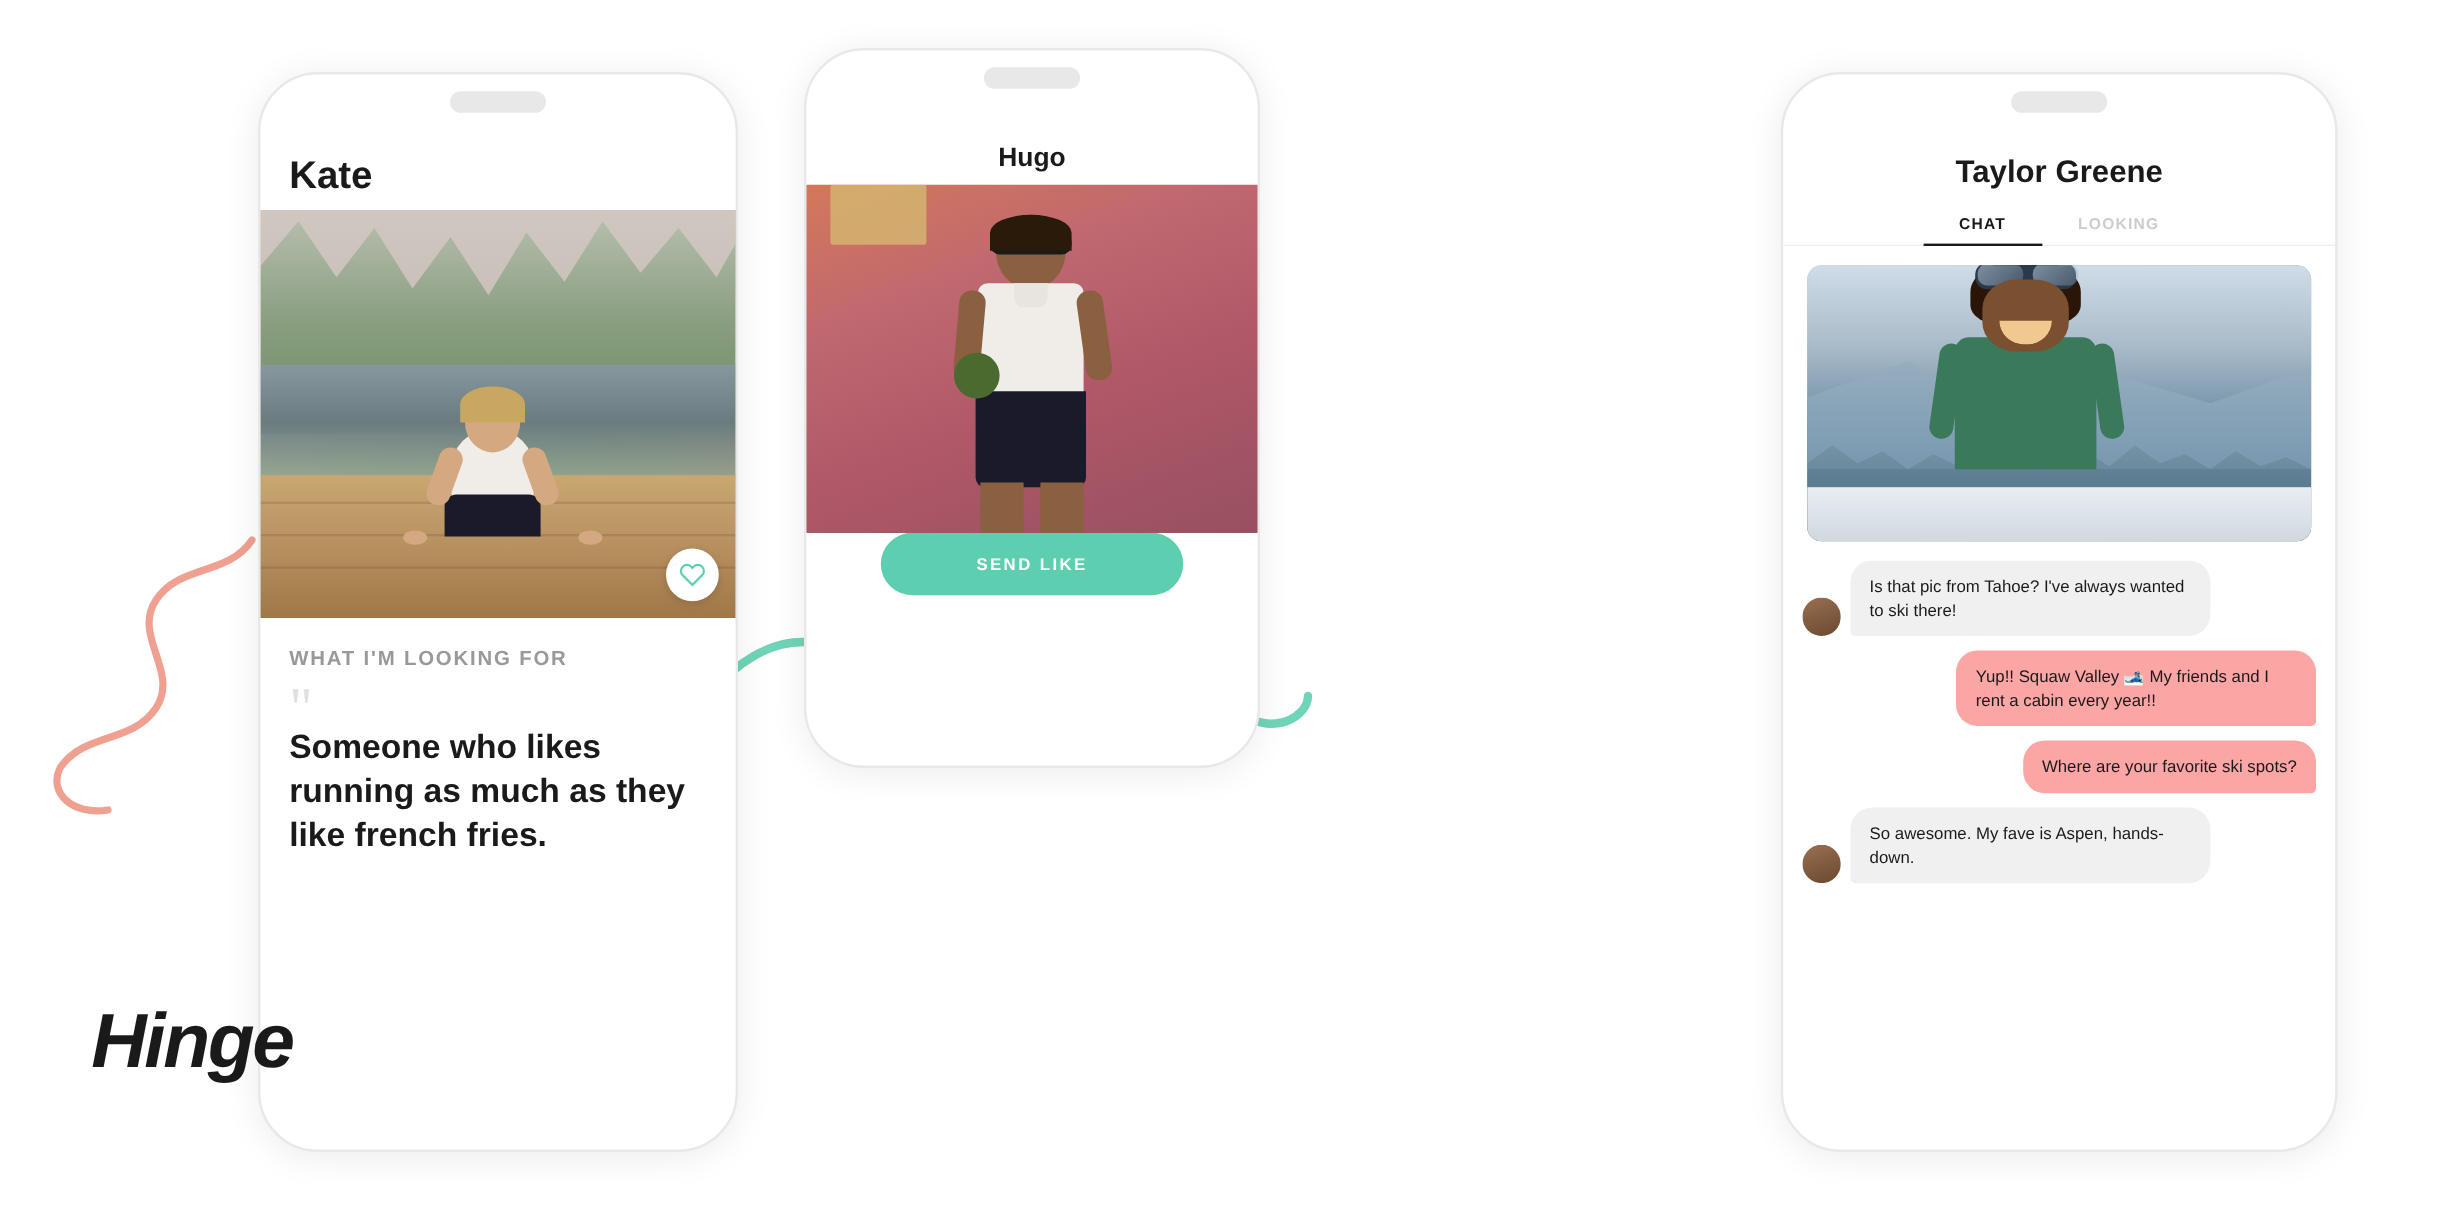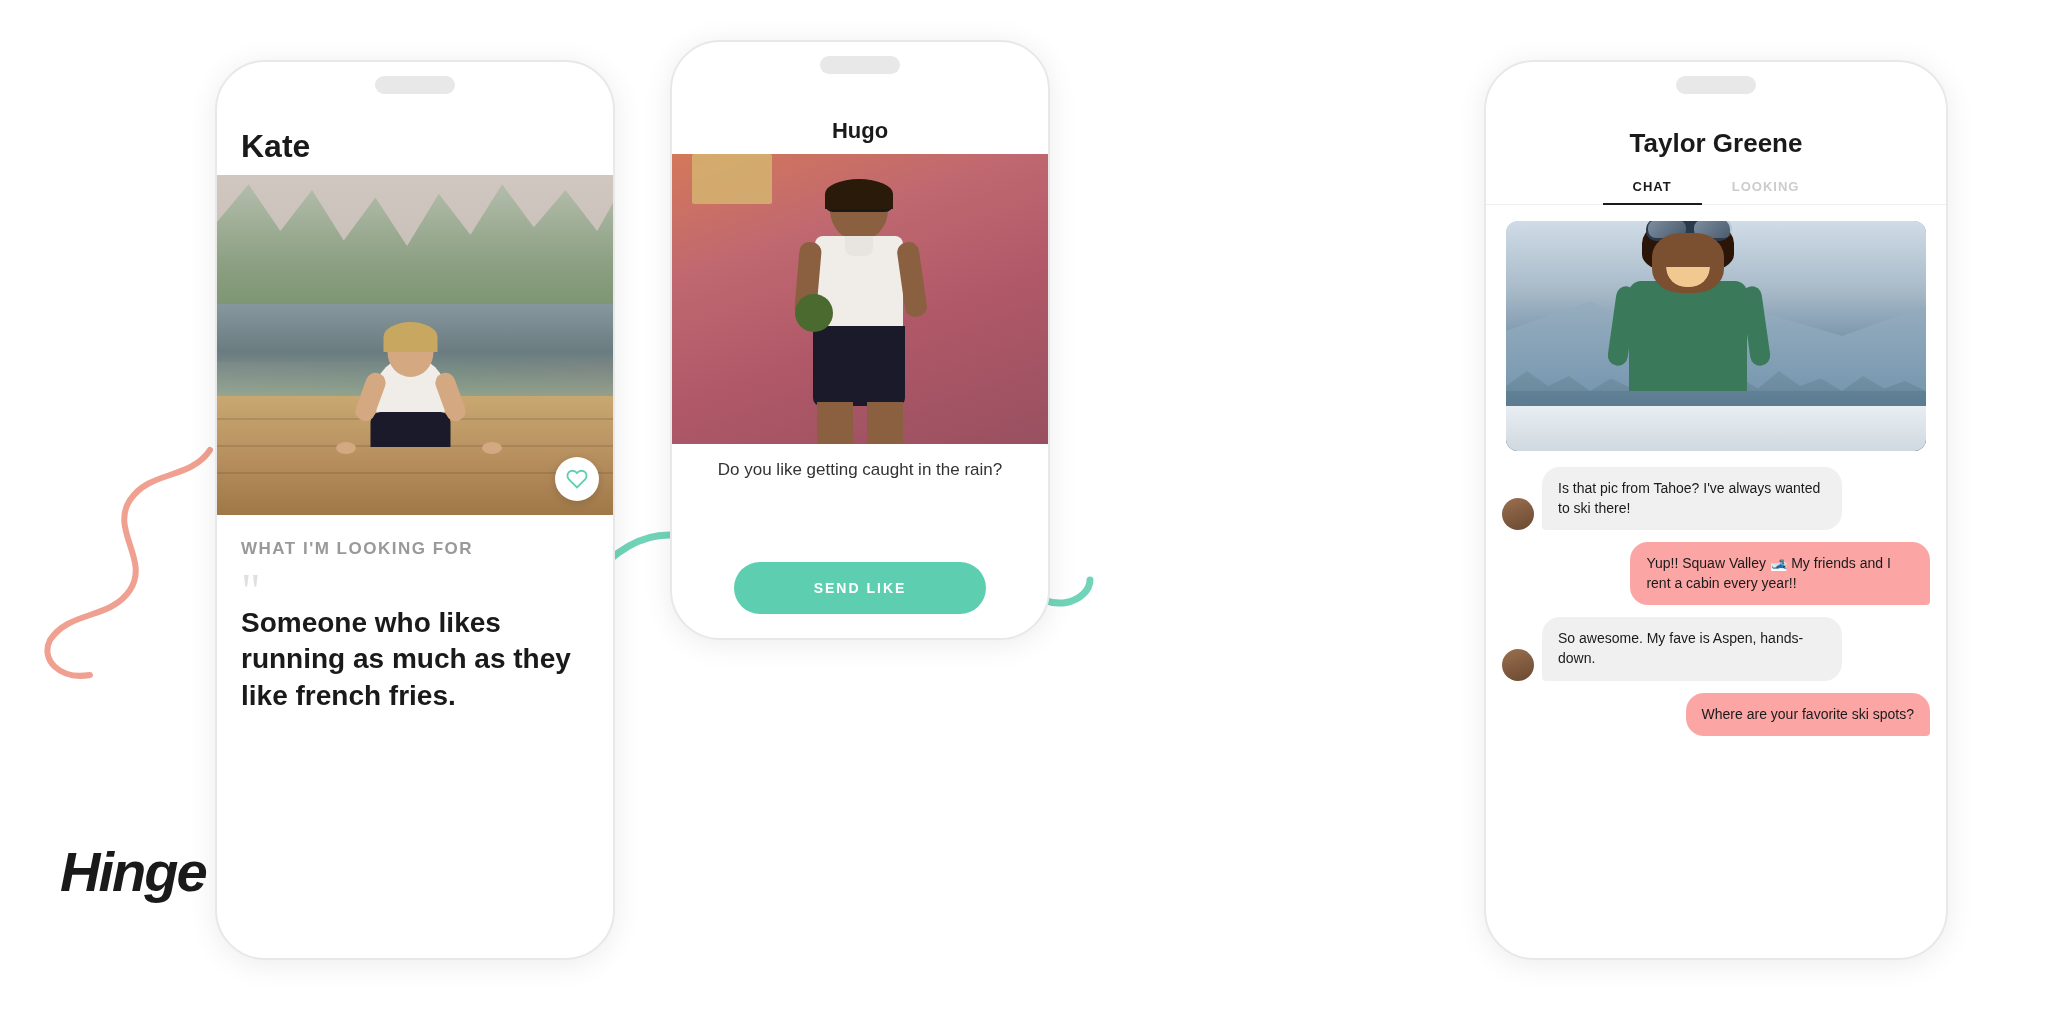--- a/index.html
+++ b/index.html
@@ -9,22 +9,22 @@
       background: #fff;
       font-family: -apple-system, BlinkMacSystemFont, 'Segoe UI', sans-serif;
       overflow: hidden;
       position: relative;
     }
 
     
     .logo {
       position: absolute;
       bottom: 120px;
-      left: 60px;
-      font-size: 56px;
+      left: 76px;
+      font-size: 64px;
       font-weight: 700;
       color: #1a1a1a;
       letter-spacing: -2px;
       z-index: 10;
     }
     .logo span.h-italic {
       font-style: italic;
       font-weight: 900;
     }
 
@@ -416,21 +416,20 @@
 
         <div style="position:absolute;top:68px;right:2px;width:22px;height:75px;background:#8a6040;border-radius:10px;transform:rotate(-8deg);"></div>
 
         <div style="position:absolute;top:120px;left:0px;width:38px;height:38px;background:#4a6a30;border-radius:50%;"></div>
 
         <div style="position:absolute;top:228px;left:22px;width:36px;height:50px;background:#8a6040;border-radius:0 0 4px 4px;"></div>
         <div style="position:absolute;top:228px;right:22px;width:36px;height:50px;background:#8a6040;border-radius:0 0 4px 4px;"></div>
       </div>
     </div>
 
-    <div class="prompt-text">Do you like getting caught in the rain?</div>
 
     <button class="send-like-btn">SEND LIKE</button>
   </div>
 </div>
 
 <div class="phone phone-3">
   <div class="phone-3-inner">
     <div class="chat-name">Taylor Greene</div>
 
     <div class="chat-tabs">
@@ -485,30 +484,30 @@
           Is that pic from Tahoe? I've always wanted to ski there!
         </div>
       </div>
 
       <div class="msg-row sent">
         <div class="msg-bubble sent">
           Yup!! Squaw Valley 🎿 My friends and I rent a cabin every year!!
         </div>
       </div>
 
+      <div class="msg-row sent">
+        <div class="msg-bubble sent">
+          Where are your favorite ski spots?
+        </div>
+      </div>
+
       <div class="msg-row received">
         <div class="avatar-small">
           <div class="avatar-small-inner"></div>
         </div>
         <div class="msg-bubble received">
           So awesome. My fave is Aspen, hands-down.
         </div>
       </div>
 
-      <div class="msg-row sent">
-        <div class="msg-bubble sent">
-          Where are your favorite ski spots?
-        </div>
-      </div>
-
     </div>
   </div>
 </div>
 
 </body></html>

